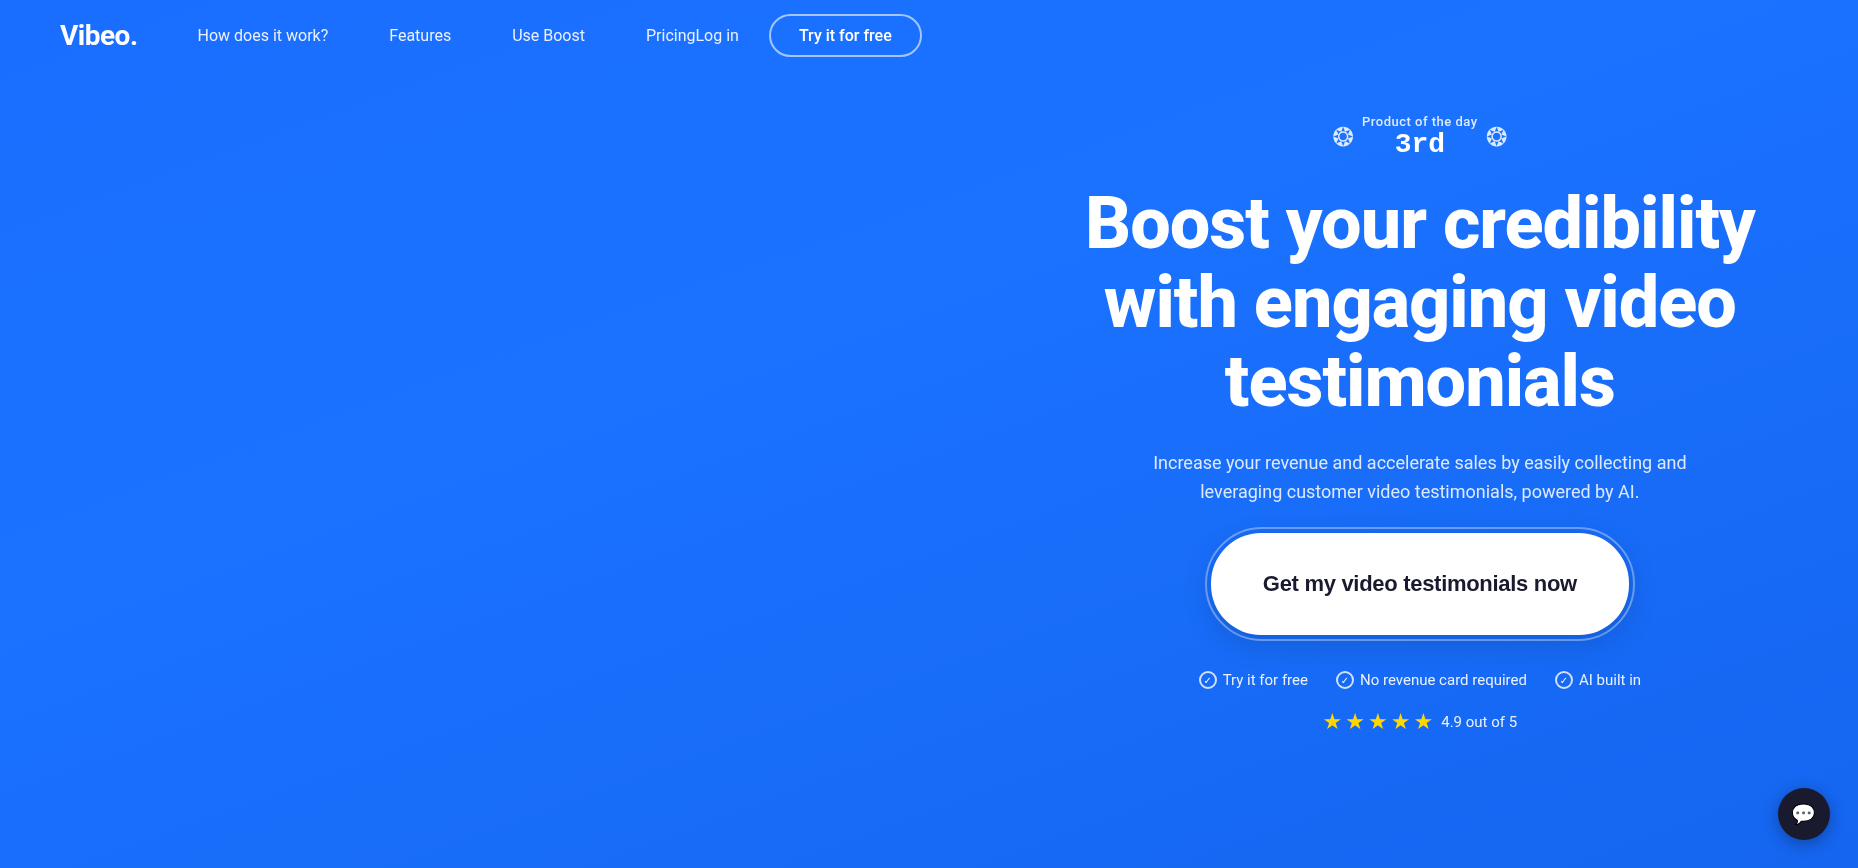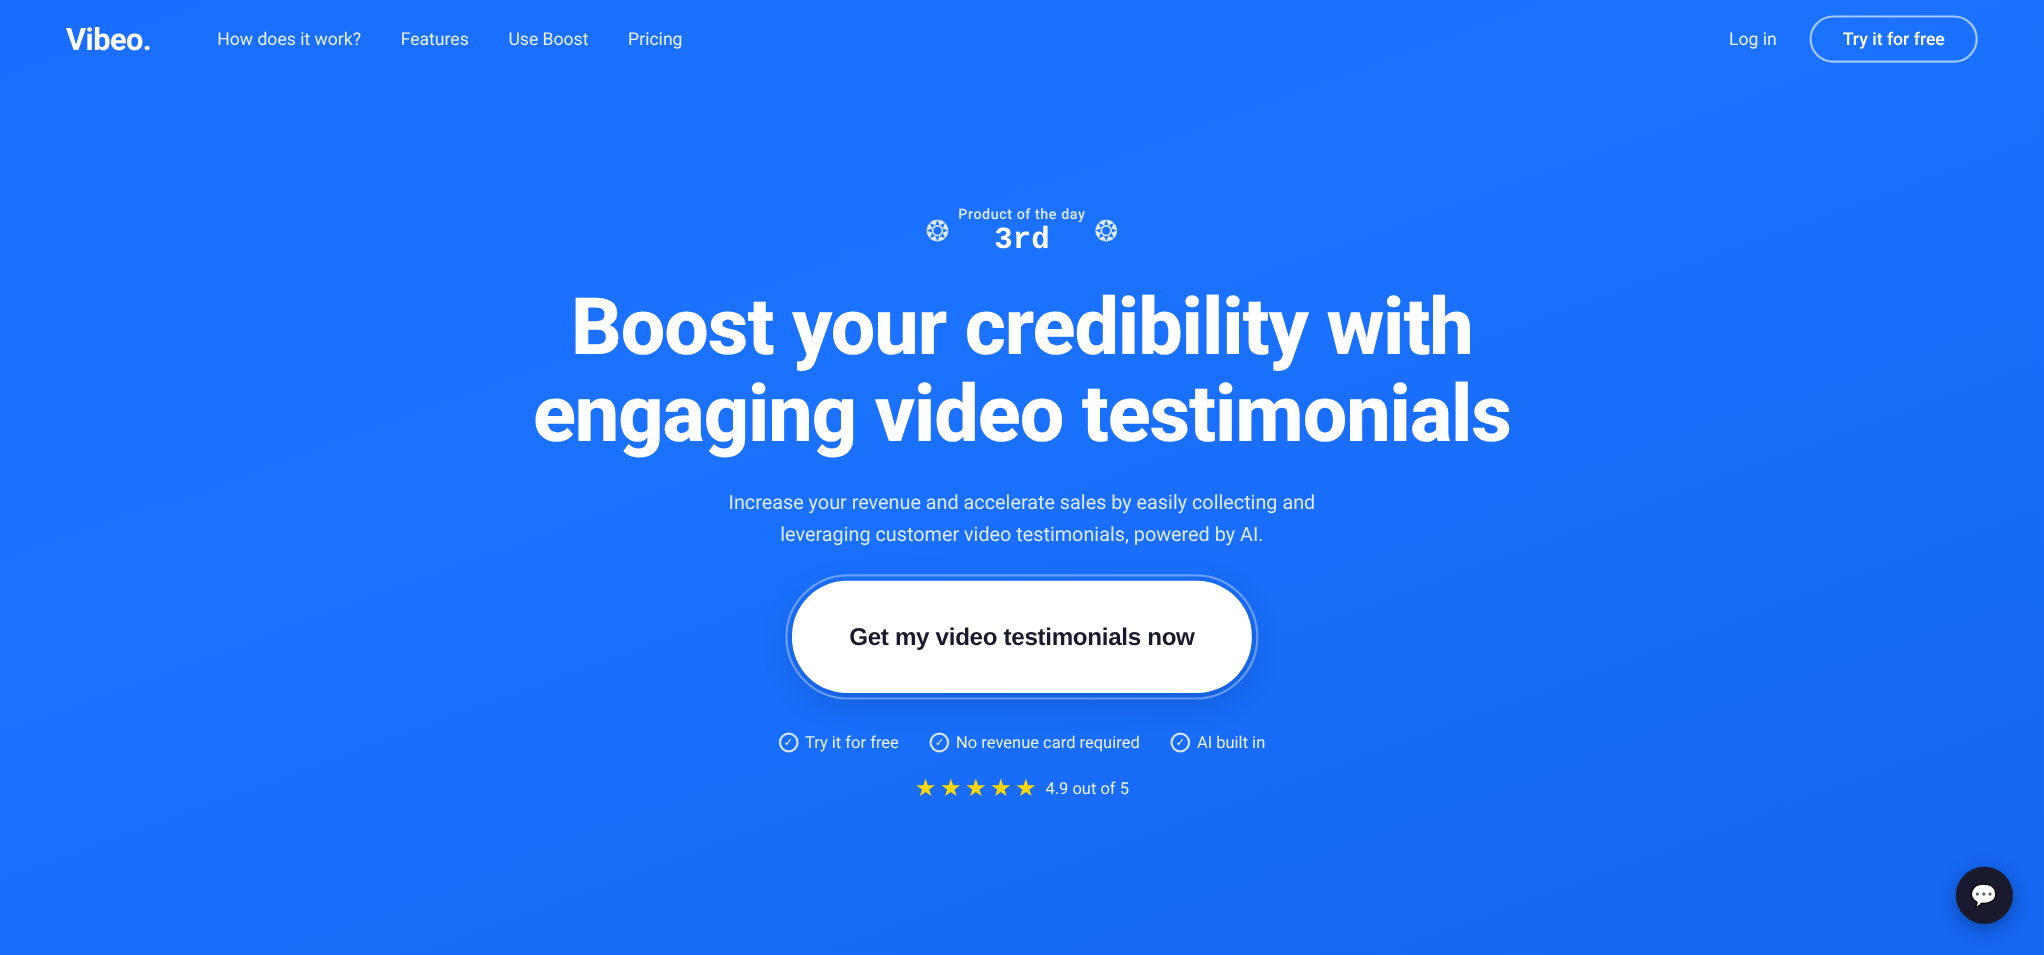--- a/index.html
+++ b/index.html
@@ -10,21 +10,21 @@
       min-height: 868px;
       overflow: hidden;
     }
 
     .page-wrapper {
       width: 1858px;
       min-height: 868px;
       background: linear-gradient(160deg, #1a6eff 0%, #1a72ff 40%, #1565f0 100%);
       position: relative;
       display: flex;
-      flex-direction: column;
+      flex-direction: row;
     }
 
     
     nav {
       display: flex;
       align-items: center;
       justify-content: space-between;
       padding: 0 60px;
       height: 70px;
       flex-shrink: 0;
@@ -39,21 +39,21 @@
     .logo {
       font-size: 28px;
       font-weight: 700;
       color: #fff;
       letter-spacing: -0.5px;
     }
 
     .nav-links {
       display: flex;
       align-items: center;
-      gap: 36px;
+      gap: 61px;
       list-style: none;
     }
 
     .nav-links a {
       color: rgba(255,255,255,0.9);
       text-decoration: none;
       font-size: 16px;
       font-weight: 400;
     }
 

